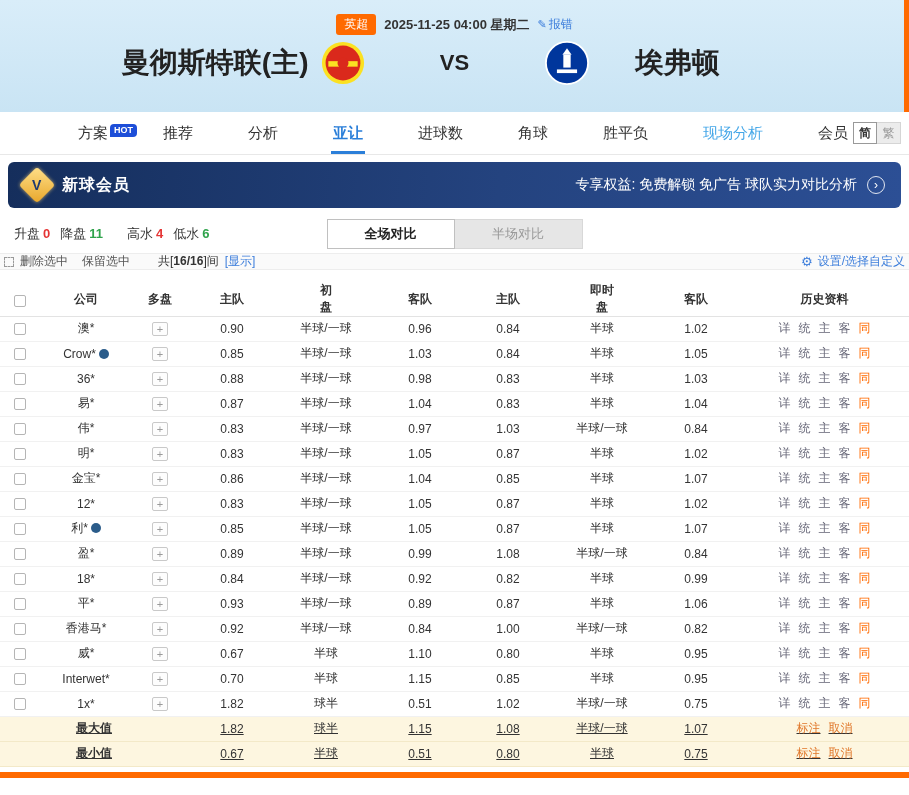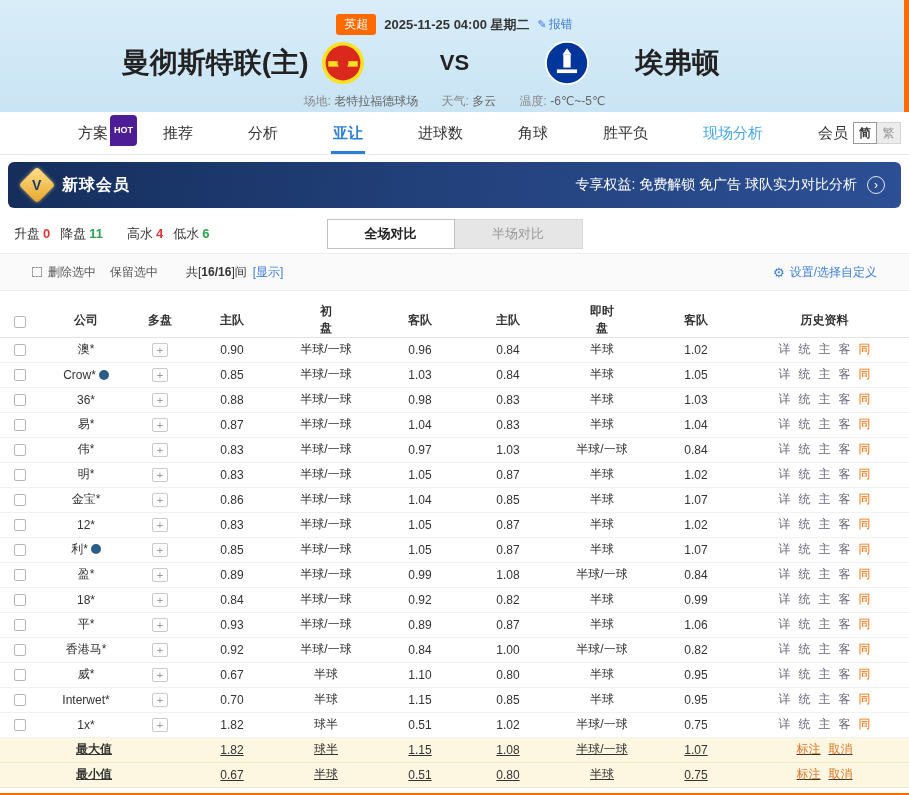--- a/index.html
+++ b/index.html
@@ -29,22 +29,22 @@
   .mh-venue .seg { margin:0 10px; }
 
   
   .nav { position:relative; height:43px; background:#fff; border-bottom:1px solid #e8e8e8;
     display:flex; align-items:stretch; padding-left:76px; gap:51px; }
   .nav-item { position:relative; display:flex; align-items:center; font-size:15px; color:#333;
     cursor:pointer; padding:0 2px; }
   .nav-item.active { color:var(--tab-blue,#2b7fd9); font-weight:bold;
     box-shadow:inset 0 -3px 0 var(--tab-blue,#2b7fd9); }
   .nav-item.hl { color:#45a7e8; }
-  .hot-badge { position:absolute; top:3px; right:-27px; background:#4c1d95; color:#fff;
-    font-size:9px; font-weight:bold; padding:10px 4px; border-radius:4px 4px 4px 0; line-height:1.2; }
+  .hot-badge { position:absolute; top:12px; right:-27px; background:#1d4ed8; color:#fff;
+    font-size:9px; font-weight:bold; padding:1px 4px; border-radius:4px 4px 4px 0; line-height:1.2; }
   .lang-group { position:absolute; right:8px; top:10px; display:flex; }
   .lang-btn { width:24px; height:22px; font-size:12px; display:flex; align-items:center;
     justify-content:center; cursor:pointer; }
   .lang-btn.on { background:#fff; border:1px solid #999; font-weight:bold; color:#333; }
   .lang-btn.off { background:#ececec; border:1px solid #d5d5d5; border-left:none; color:#999; }
 
   
   .banner-wrap { padding:7px 8px; }
   .vip-banner { height:46px; border-radius:6px; display:flex; align-items:center;
     justify-content:space-between; padding:0 16px;
@@ -66,22 +66,22 @@
   .stat.gap { margin-left:14px; }
   .v.red { color:var(--red,#e53535); }
   .v.green { color:var(--green,#2fa34b); }
   .toggle-group { position:absolute; left:50%; transform:translateX(-50%); display:flex; }
   .toggle-btn { width:128px; height:30px; display:flex; align-items:center; justify-content:center;
     font-size:13px; cursor:pointer; }
   .toggle-btn.on { background:#fff; border:1px solid #c0c0c0; color:#222; font-weight:bold; }
   .toggle-btn.off { background:#e6e6e6; border:1px solid #d8d8d8; border-left:none; color:#999; }
 
   
-  .toolbar { height:38px; background:#fafafa; border-top:1px solid #ededed;
-    border-bottom:1px solid #ededed; display:flex; align-items:center; padding:0 32px;
+  .toolbar { height:17px; background:#fafafa; border-top:1px solid #ededed;
+    border-bottom:1px solid #ededed; display:flex; align-items:center; padding:0 4px;
     font-size:12px; color:#555; }
   .sel-icon { width:10px; height:10px; border:1px dashed #999; margin-right:6px; }
   .tb-link { margin-right:14px; cursor:pointer; color:#555; }
   .tb-count { margin-left:14px; color:#333; }
   .tb-count b { font-weight:bold; }
   .tb-show { color:var(--link-blue,#3d7edb); margin-left:6px; cursor:pointer; }
   .tb-right { margin-left:auto; color:var(--link-blue,#3d7edb); cursor:pointer;
     display:flex; align-items:center; gap:5px; }
   .gear { font-size:13px; }
 
@@ -133,25 +133,20 @@
     <div class="vs">VS</div>
     <div class="team away">
       <svg class="crest" viewBox="0 0 48 48">
         <circle cx="24" cy="24" r="23" fill="#00369c" stroke="#fff" stroke-width="2"></circle>
         <rect x="20" y="15" width="8" height="14" fill="#fff"></rect>
         <polygon points="24,8 29,15 19,15" fill="#fff"></polygon>
         <rect x="13" y="31" width="22" height="4" fill="#fff"></rect>
       </svg>
       <span class="team-name">埃弗顿</span>
     </div>
-  </div>
-  <div class="mh-venue">
-    <span class="seg"><span class="lbl">场地:</span> <span>老特拉福德球场</span></span>
-    <span class="seg"><span class="lbl">天气:</span> <span>多云</span></span>
-    <span class="seg"><span class="lbl">温度:</span> <span>-6℃~-5℃</span></span>
   </div>
 </div>
 
 <div class="nav">
   <div class="nav-item">
       <span>方案</span>
       <span class="hot-badge">HOT</span>
     </div>
   <div class="nav-item">
       <span>推荐</span>

